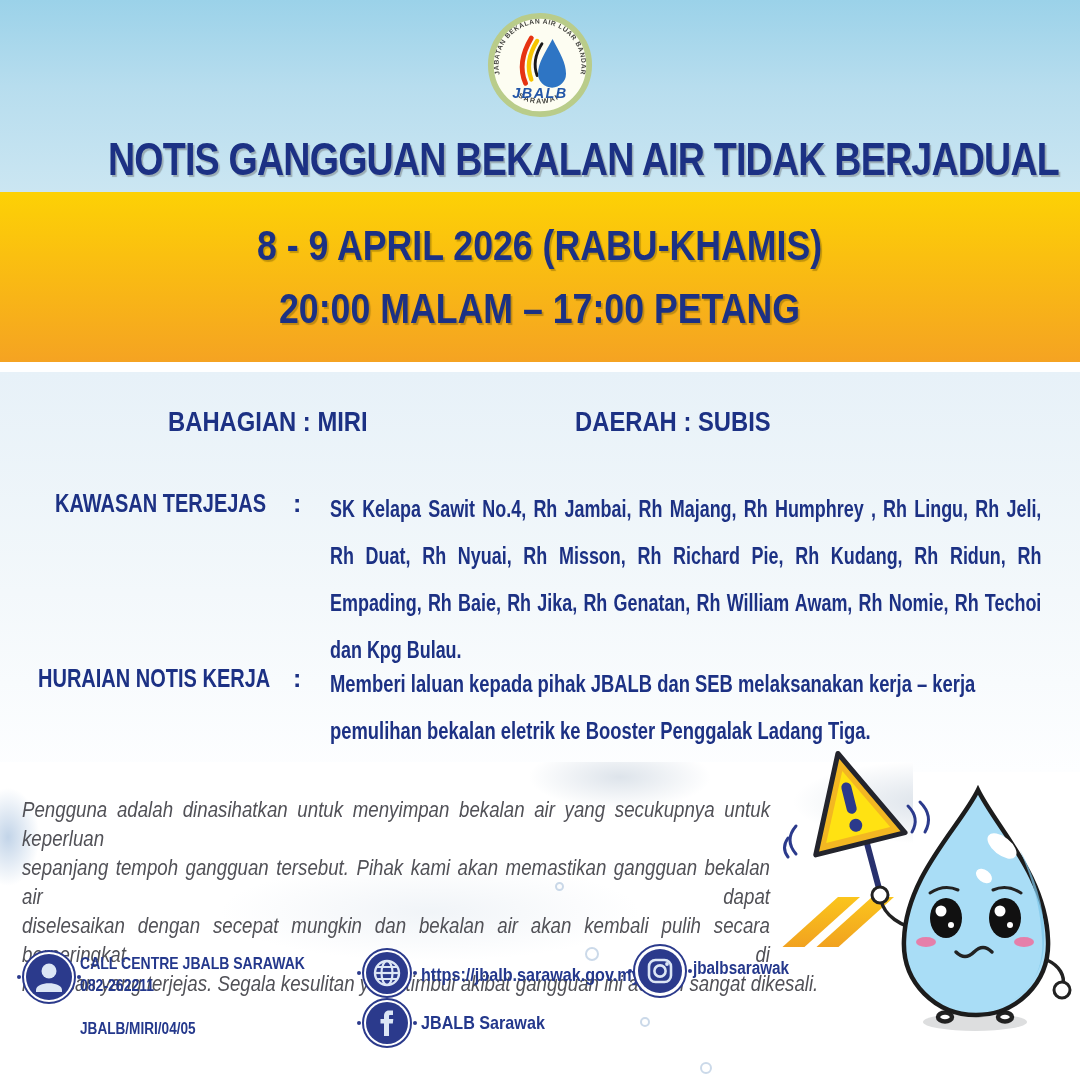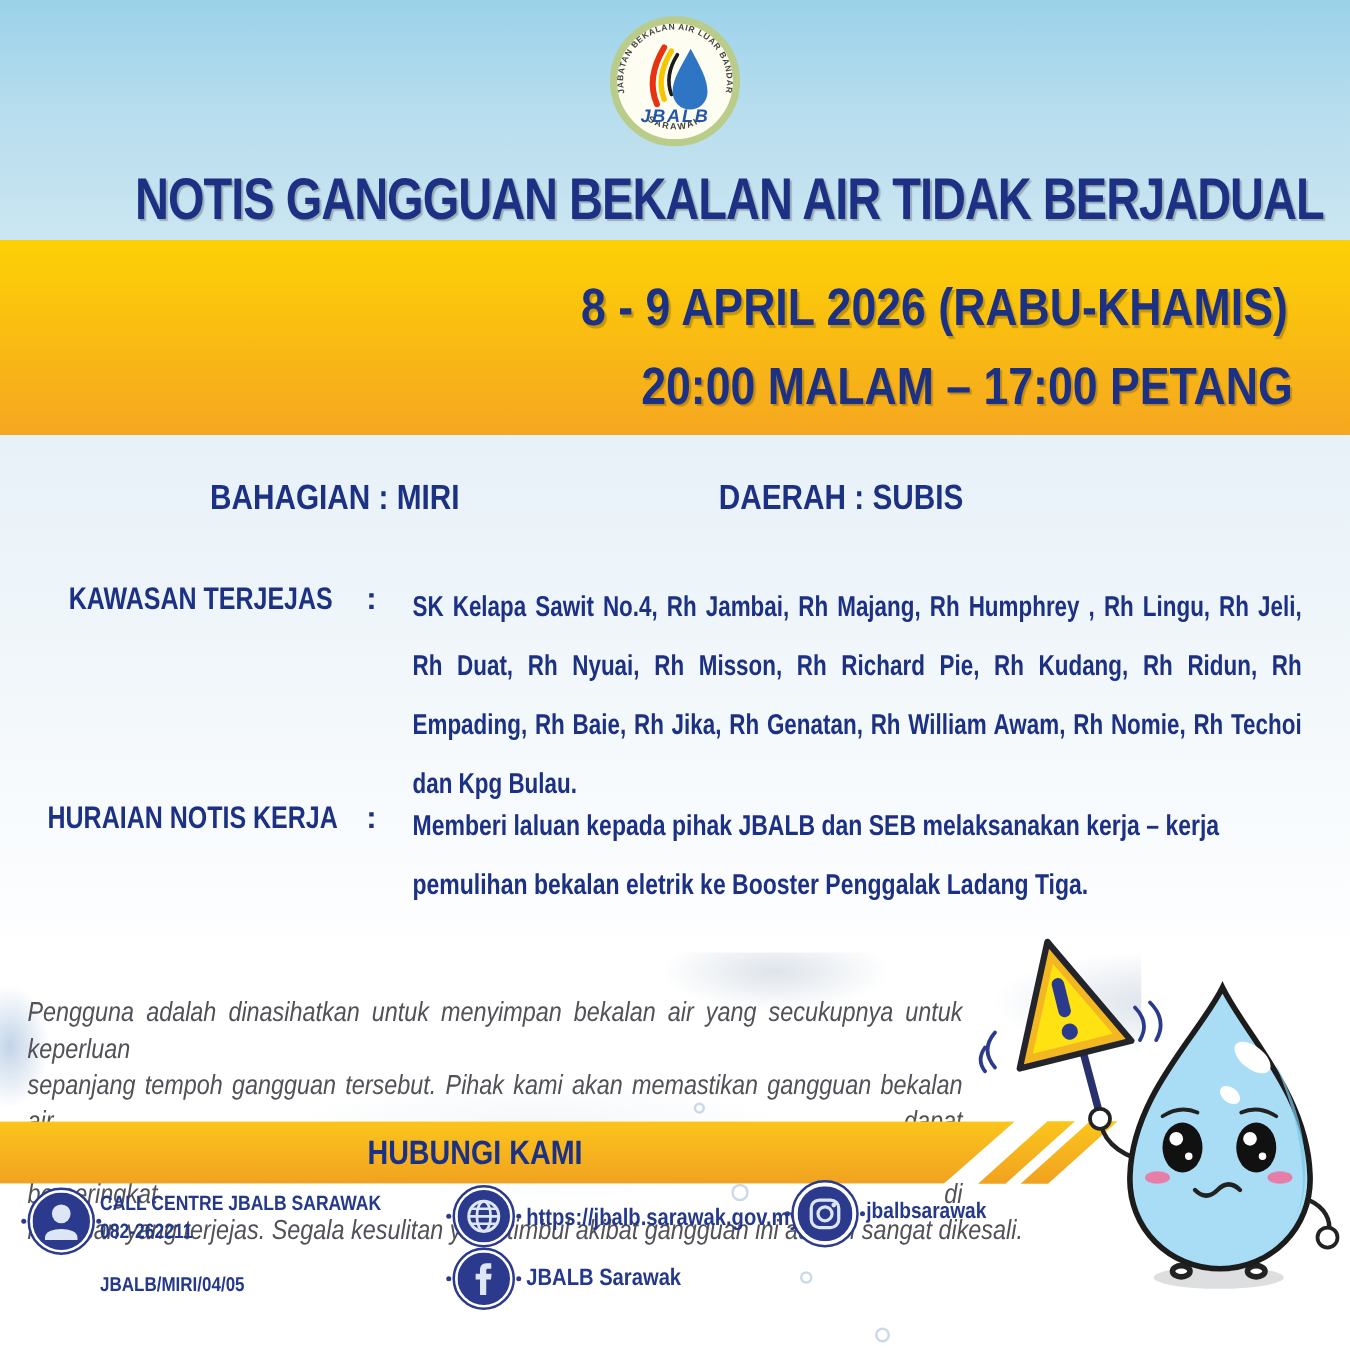--- a/index.html
+++ b/index.html
@@ -16,30 +16,30 @@
   .main-title {
     position:absolute; left:0; bottom:6px; width:1080px; text-align:center;
     font-size:47px; font-weight:bold; color:#1c3184; letter-spacing:-1px;
     transform:scaleX(.8); transform-origin:center;
     text-shadow:2px 2px 1px rgba(90,90,90,.4); white-space:nowrap;
   }
   
   .date-band {
     position:absolute; left:0; top:192px; width:1080px; height:170px;
     background:linear-gradient(180deg,#fdd105 0%, #f5a322 100%);
-    display:flex; flex-direction:column; align-items:flex-end; justify-content:center; gap:15px;
+    display:flex; flex-direction:column; align-items:center; justify-content:center; gap:15px;
   }
   .date-line {
     font-size:42px; font-weight:bold; color:#1c3184; white-space:nowrap;
     transform:scaleX(.85); transform-origin:center;
     text-shadow:2px 2px 1px rgba(90,70,0,.35);
   }
   
   .body-section {
-    position:absolute; left:0; top:348px; width:1080px; height:400px;
+    position:absolute; left:0; top:372px; width:1080px; height:400px;
     background:linear-gradient(180deg,#e7f1f8 0%, #f3f8fb 55%, #fdfeff 100%);
     color:#1c3184;
   }
   .loc-bahagian { position:absolute; left:168px; top:34px; font-size:28px; font-weight:bold;
     transform:scaleX(.85); transform-origin:left; white-space:nowrap;}
   .loc-daerah { position:absolute; left:575px; top:34px; font-size:28px; font-weight:bold;
     transform:scaleX(.85); transform-origin:left; white-space:nowrap;}
   .sec-label { position:absolute; font-size:25px; font-weight:bold; white-space:nowrap;
     transform:scaleX(.8); transform-origin:left; }
   .sec-colon { position:absolute; font-size:25px; font-weight:bold; }
@@ -168,23 +168,20 @@
     <div class="bubble" style="left:1005px; top:200px; width:12px; height:12px;"></div>
     <div class="bubble" style="left:960px; top:160px; width:8px; height:8px;"></div>
 
     <div class="disclaimer">
       <div class="j">Pengguna adalah dinasihatkan untuk menyimpan bekalan air yang secukupnya untuk keperluan</div>
       <div class="j">sepanjang tempoh gangguan tersebut. Pihak kami akan memastikan gangguan bekalan air dapat</div>
       <div class="j">diselesaikan dengan secepat mungkin dan bekalan air akan kembali pulih secara berperingkat di</div>
       <div>kawasan yang terjejas. Segala kesulitan yang timbul akibat gangguan ini adalah sangat dikesali.</div>
     </div>
 
-    <div class="contact-banner">
-      <div class="contact-banner-text">HUBUNGI KAMI</div>
-    </div>
     <div class="banner-stripe stripe-1"></div>
     <div class="banner-stripe stripe-2"></div>
 
     <div class="icon-badge" style="left:22px; top:188px; width:54px; height:54px;">
       <svg width="46" height="46" viewBox="0 0 46 46">
         <circle cx="23" cy="23" r="23" fill="#2b3a8c"></circle>
         <circle cx="23" cy="17" r="7.5" fill="#dce6f5"></circle>
         <path d="M10,36 C10,27 36,27 36,36 L36,38 L10,38 Z" fill="#dce6f5"></path>
       </svg>
     </div>

